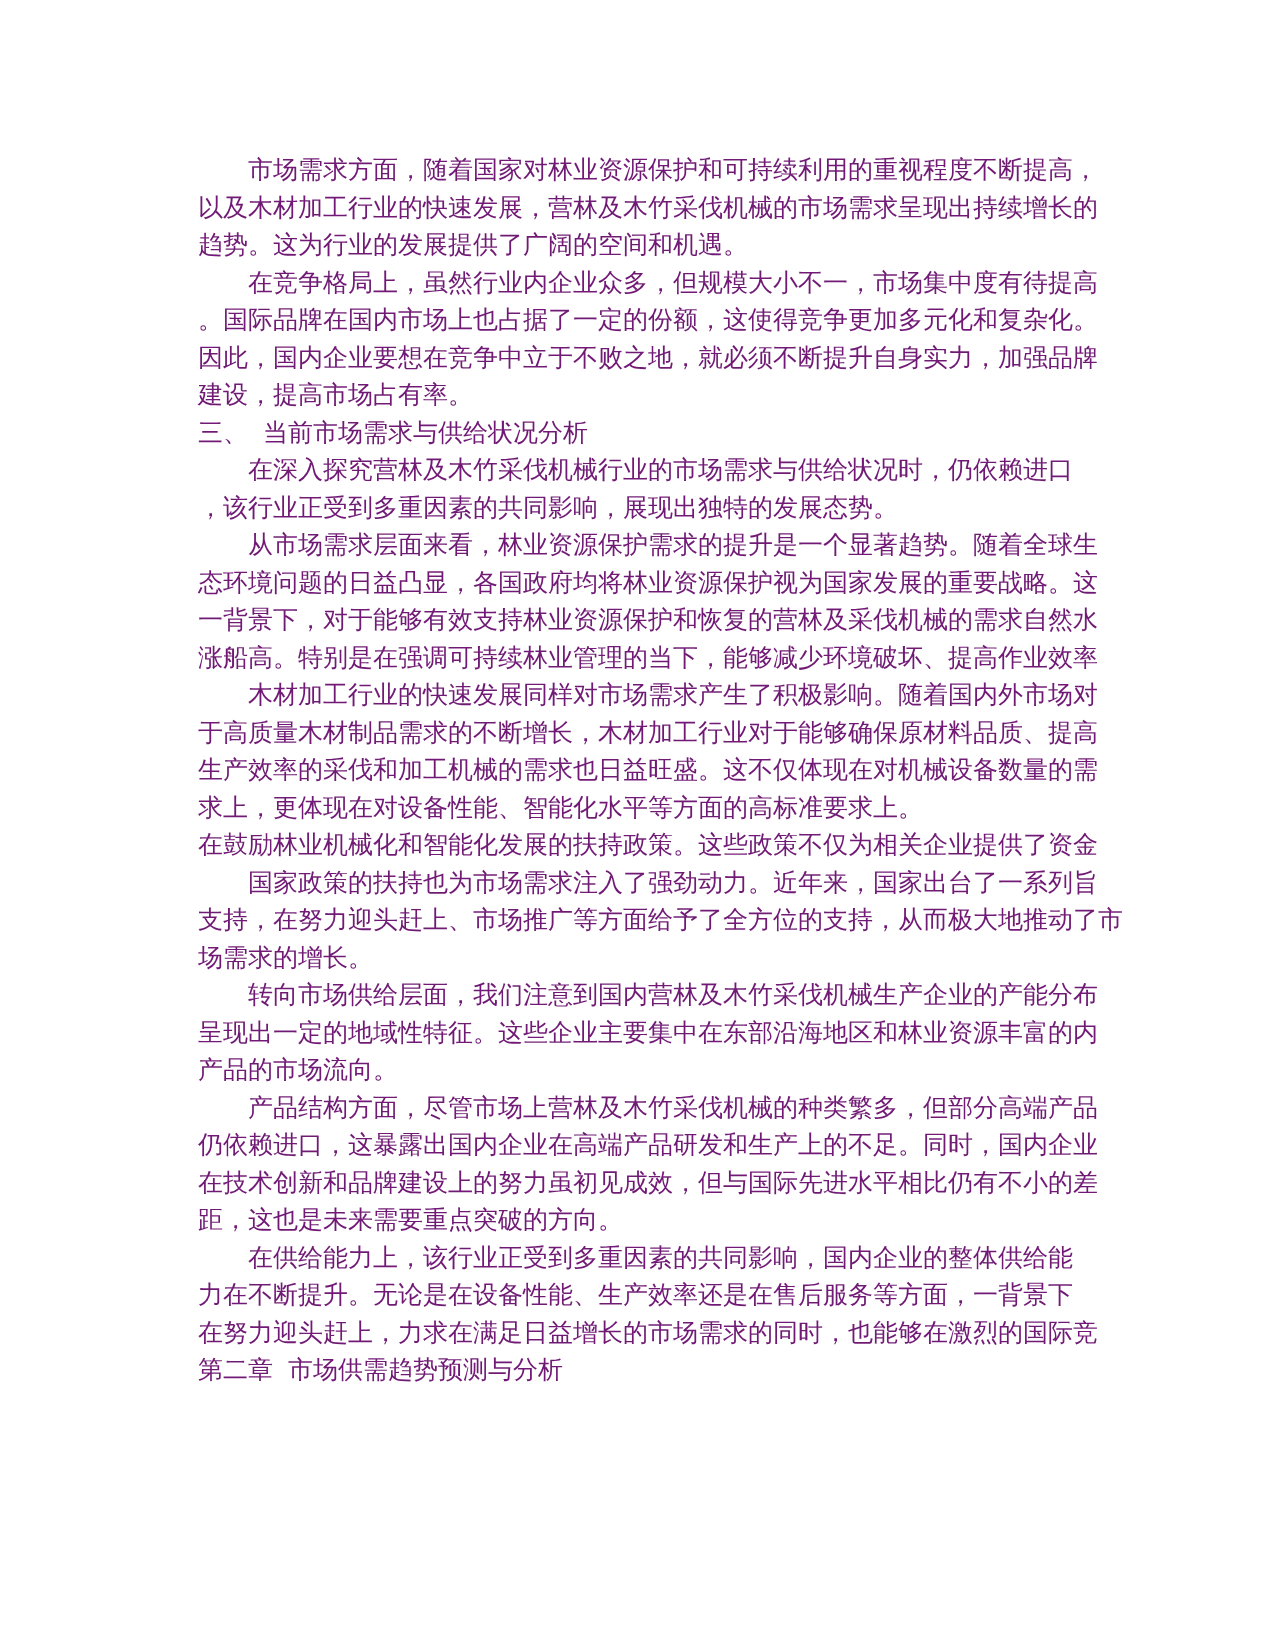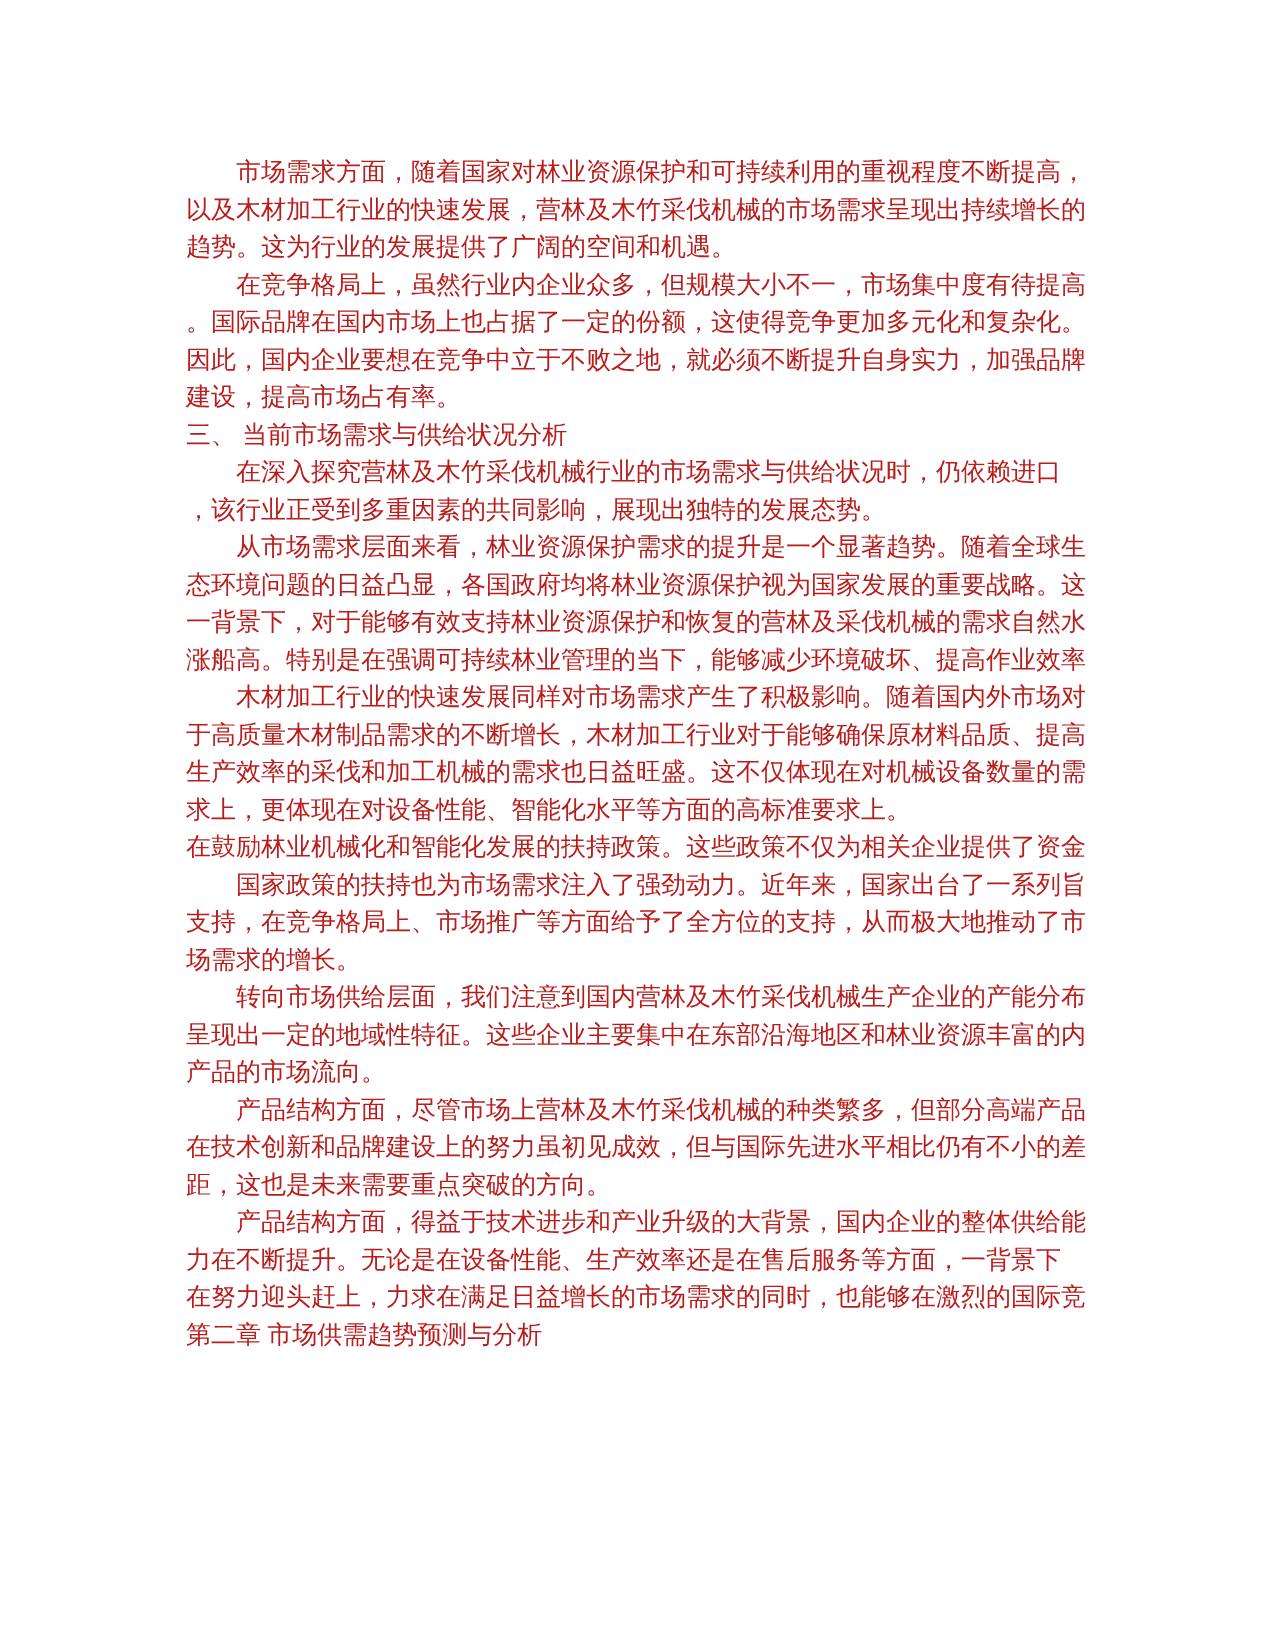--- a/index.html
+++ b/index.html
@@ -6,24 +6,25 @@
   .page {
     position: relative;
     width: 1275px;
     height: 1650px;
     background: #ffffff;
     overflow: hidden;
     font-family: "Liberation Serif", "DejaVu Serif", serif;
   }
   .doc-body {
     position: absolute;
-    left: 186px;
+    left: 198px;
     top: 153px;
     width: 910px;
-    color: #b91c1c;
+    color: #701a75;
+    font-family: Liberation Mono, monospace;
   }
   .line {
     font-size: 25px;
     line-height: 37.5px;
     height: 37.5px;
     letter-spacing: 0px;
     white-space: pre;
     font-weight: 400;
   }
 </style>
@@ -45,26 +46,27 @@
       <div class="line">　　从市场需求层面来看，林业资源保护需求的提升是一个显著趋势。随着全球生</div>
       <div class="line">态环境问题的日益凸显，各国政府均将林业资源保护视为国家发展的重要战略。这</div>
       <div class="line">一背景下，对于能够有效支持林业资源保护和恢复的营林及采伐机械的需求自然水</div>
       <div class="line">涨船高。特别是在强调可持续林业管理的当下，能够减少环境破坏、提高作业效率</div>
       <div class="line">　　木材加工行业的快速发展同样对市场需求产生了积极影响。随着国内外市场对</div>
       <div class="line">于高质量木材制品需求的不断增长，木材加工行业对于能够确保原材料品质、提高</div>
       <div class="line">生产效率的采伐和加工机械的需求也日益旺盛。这不仅体现在对机械设备数量的需</div>
       <div class="line">求上，更体现在对设备性能、智能化水平等方面的高标准要求上。</div>
       <div class="line">在鼓励林业机械化和智能化发展的扶持政策。这些政策不仅为相关企业提供了资金</div>
       <div class="line">　　国家政策的扶持也为市场需求注入了强劲动力。近年来，国家出台了一系列旨</div>
-      <div class="line">支持，在竞争格局上、市场推广等方面给予了全方位的支持，从而极大地推动了市</div>
+      <div class="line">支持，在努力迎头赶上、市场推广等方面给予了全方位的支持，从而极大地推动了市</div>
       <div class="line">场需求的增长。</div>
       <div class="line">　　转向市场供给层面，我们注意到国内营林及木竹采伐机械生产企业的产能分布</div>
       <div class="line">呈现出一定的地域性特征。这些企业主要集中在东部沿海地区和林业资源丰富的内</div>
       <div class="line">产品的市场流向。</div>
       <div class="line">　　产品结构方面，尽管市场上营林及木竹采伐机械的种类繁多，但部分高端产品</div>
+      <div class="line">仍依赖进口，这暴露出国内企业在高端产品研发和生产上的不足。同时，国内企业</div>
       <div class="line">在技术创新和品牌建设上的努力虽初见成效，但与国际先进水平相比仍有不小的差</div>
       <div class="line">距，这也是未来需要重点突破的方向。</div>
-      <div class="line">　　产品结构方面，得益于技术进步和产业升级的大背景，国内企业的整体供给能</div>
+      <div class="line">　　在供给能力上，该行业正受到多重因素的共同影响，国内企业的整体供给能</div>
       <div class="line">力在不断提升。无论是在设备性能、生产效率还是在售后服务等方面，一背景下</div>
       <div class="line">在努力迎头赶上，力求在满足日益增长的市场需求的同时，也能够在激烈的国际竞</div>
       <div class="line">第二章 市场供需趋势预测与分析</div>
     </div>
 </div>
 
 </body></html>

